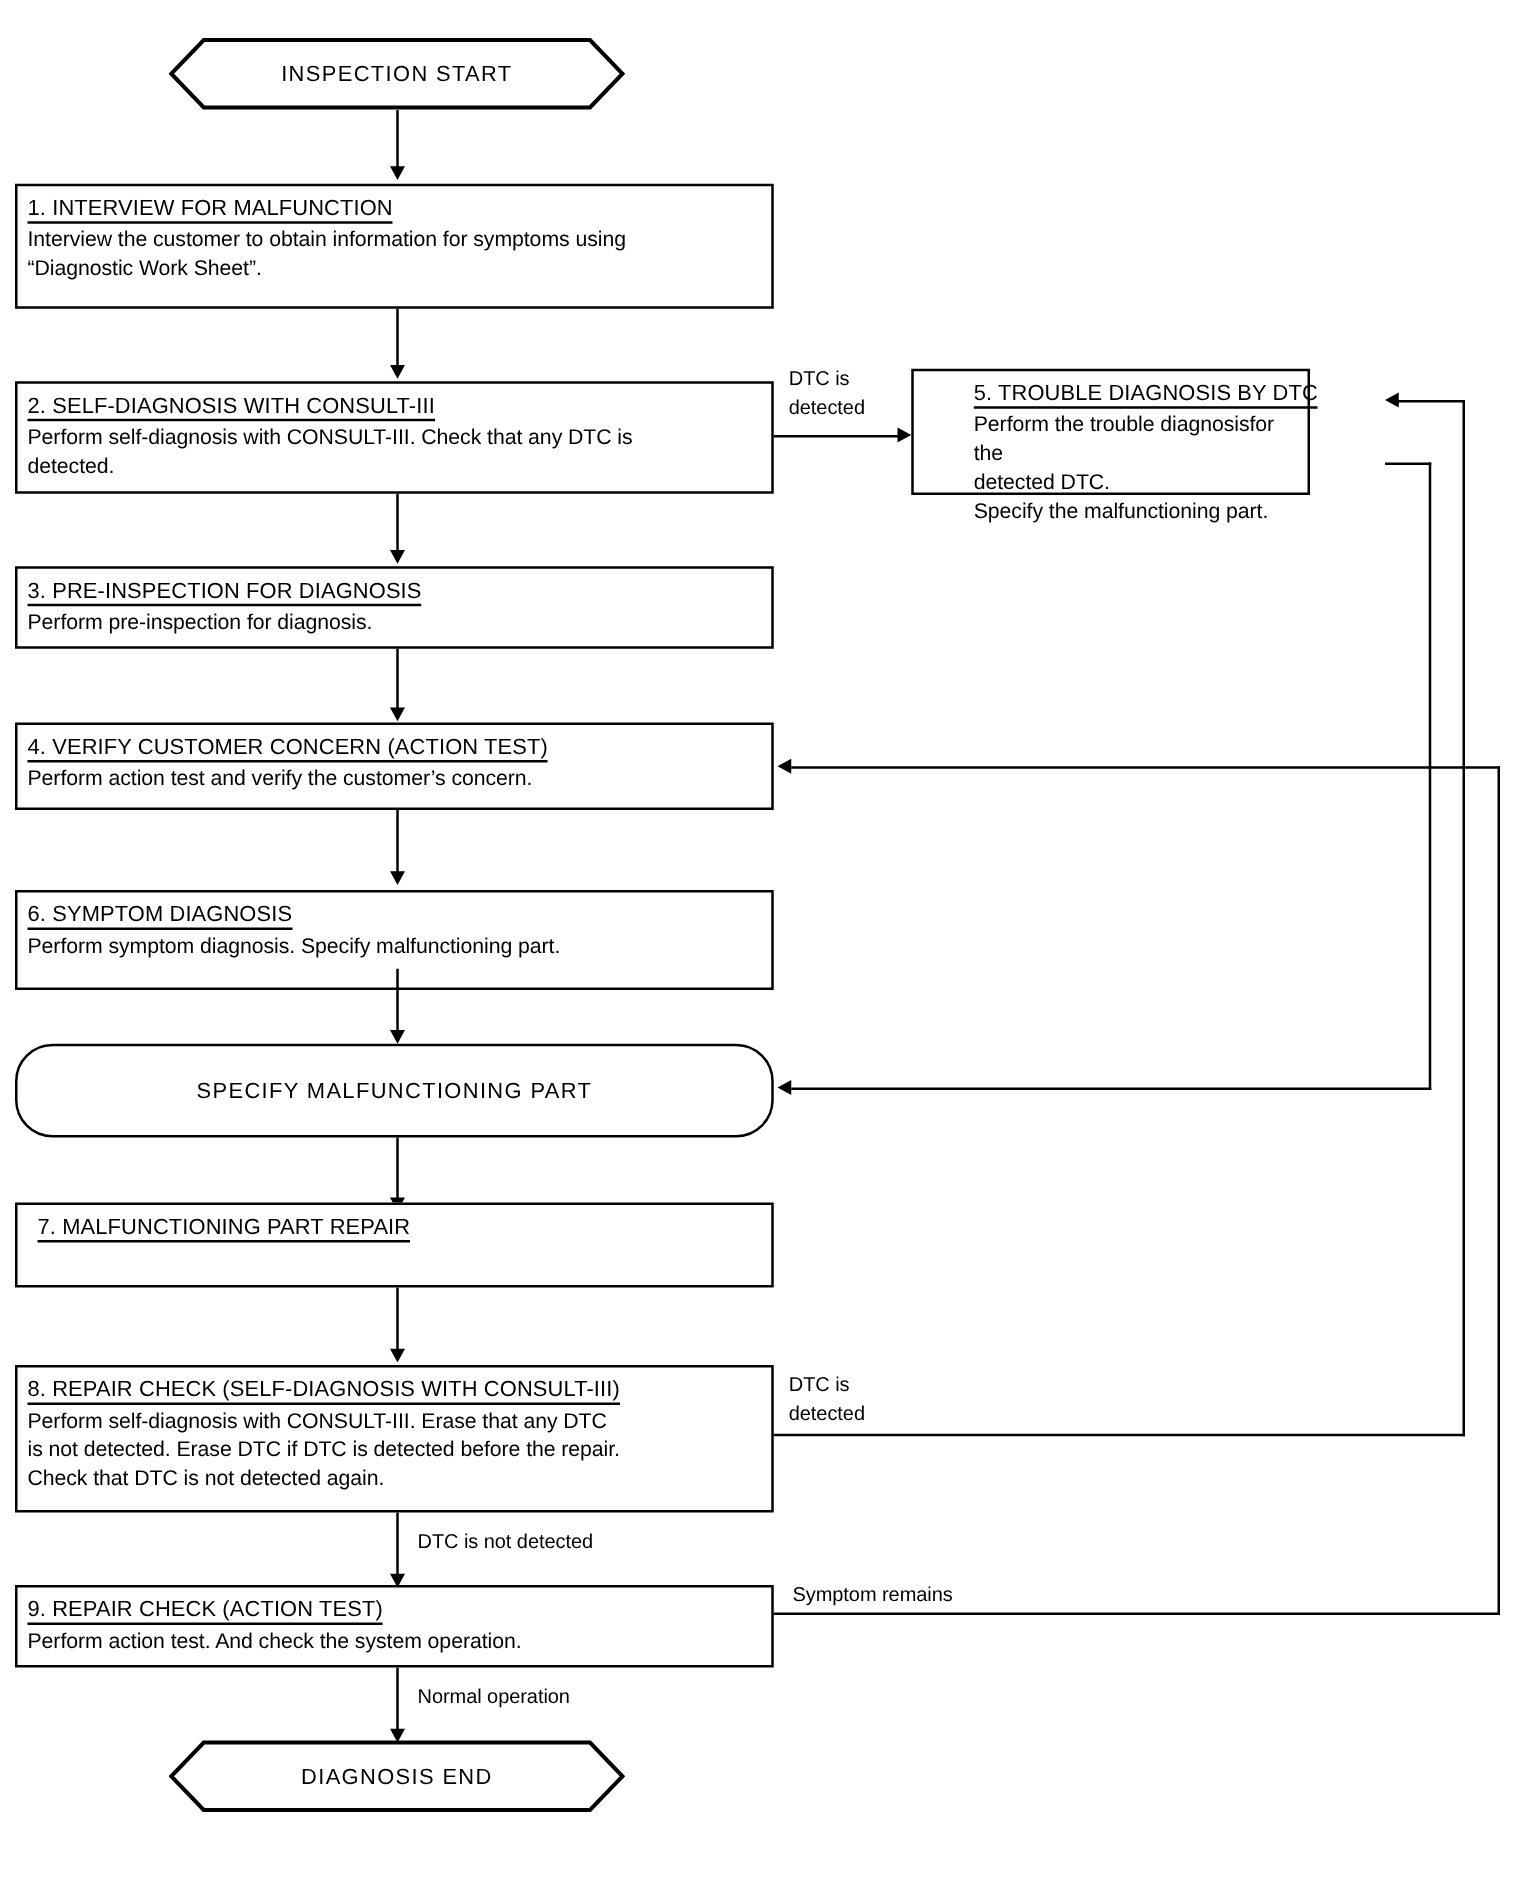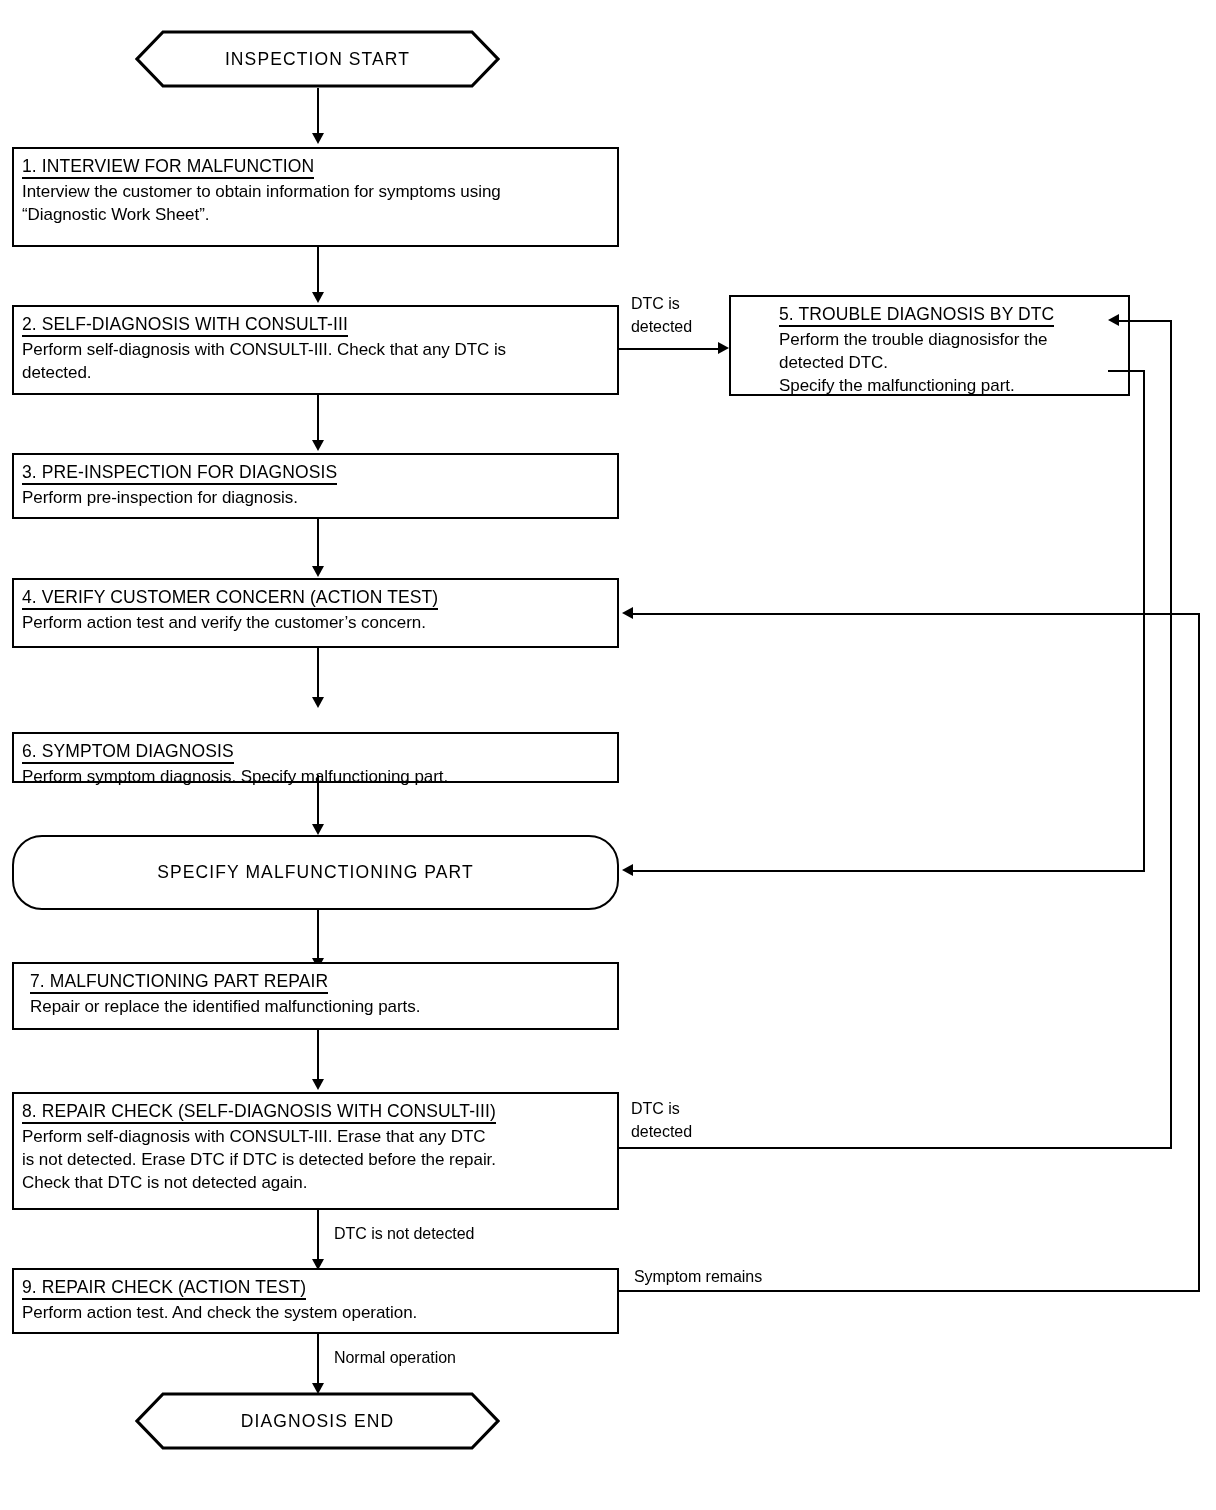--- a/index.html
+++ b/index.html
@@ -141,21 +141,21 @@
     <div class="title">2. SELF-DIAGNOSIS WITH CONSULT-III</div>
     <div class="body">Perform self-diagnosis with CONSULT-III. Check that any DTC is
 detected.</div>
   </div>
 
   <div class="hline thin" style="left:619px; top:348px; width:104px;"></div>
   <div class="arrow-right" style="left:718px; top:342px;"></div>
   <div class="elabel" style="left:631px; top:292px; width:120px;">DTC is
 detected</div>
 
-  <div class="box" style="left:729px; top:295px; width:401px; height:101px;padding-left:48px;">
+  <div class="box" style="left:729px; top:295px; width:319px; height:101px;padding-left:48px;">
     <div class="title">5. TROUBLE DIAGNOSIS BY DTC</div>
     <div class="body">Perform the trouble diagnosisfor the
 detected DTC.
 Specify the malfunctioning part.</div>
   </div>
 
   <div class="vline" style="left:317px; top:395px; height:48px;"></div>
   <div class="arrow-down" style="left:311.5px; top:440px;"></div>
 
   <div class="box" style="left:12px; top:453px; width:607px; height:66px;">
@@ -167,38 +167,37 @@
   <div class="arrow-down" style="left:311.5px; top:566px;"></div>
 
   <div class="box" style="left:12px; top:578px; width:607px; height:70px;">
     <div class="title">4. VERIFY CUSTOMER CONCERN (ACTION TEST)</div>
     <div class="body">Perform action test and verify the customer’s concern.</div>
   </div>
 
   <div class="vline" style="left:317px; top:648px; height:52px;"></div>
   <div class="arrow-down" style="left:311.5px; top:697px;"></div>
 
-  <div class="box" style="left:12px; top:732px; width:607px; height:51px;">
+  <div class="box" style="left:12px; top:712px; width:607px; height:80px;">
     <div class="title">6. SYMPTOM DIAGNOSIS </div>
     <div class="body">Perform symptom diagnosis. Specify malfunctioning part.</div>
   </div>
 
   <div class="vline" style="left:317px; top:775px; height:54px;"></div>
   <div class="arrow-down" style="left:311.5px; top:824px;"></div>
 
   <div class="stadium" style="left:12px; top:835px; width:607px; height:75px;">
     <span>SPECIFY MALFUNCTIONING PART</span>
   </div>
 
   <div class="vline" style="left:317px; top:910px; height:54px;"></div>
   <div class="arrow-down" style="left:311.5px; top:958px;"></div>
 
   <div class="box" style="left:12px; top:962px; width:607px; height:68px;padding-left:16px;">
     <div class="title">7. MALFUNCTIONING PART REPAIR </div>
-    <div class="body">Repair or replace the identified malfunctioning parts.</div>
   </div>
 
   <div class="vline" style="left:317px; top:1030px; height:56px;"></div>
   <div class="arrow-down" style="left:311.5px; top:1079px;"></div>
 
   <div class="box" style="left:12px; top:1092px; width:607px; height:118px;">
     <div class="title">8. REPAIR CHECK (SELF-DIAGNOSIS WITH CONSULT-III)</div>
     <div class="body">Perform self-diagnosis with CONSULT-III. Erase that any DTC
 is not detected. Erase DTC if DTC is detected before the repair.
 Check that DTC is not detected again.</div>

